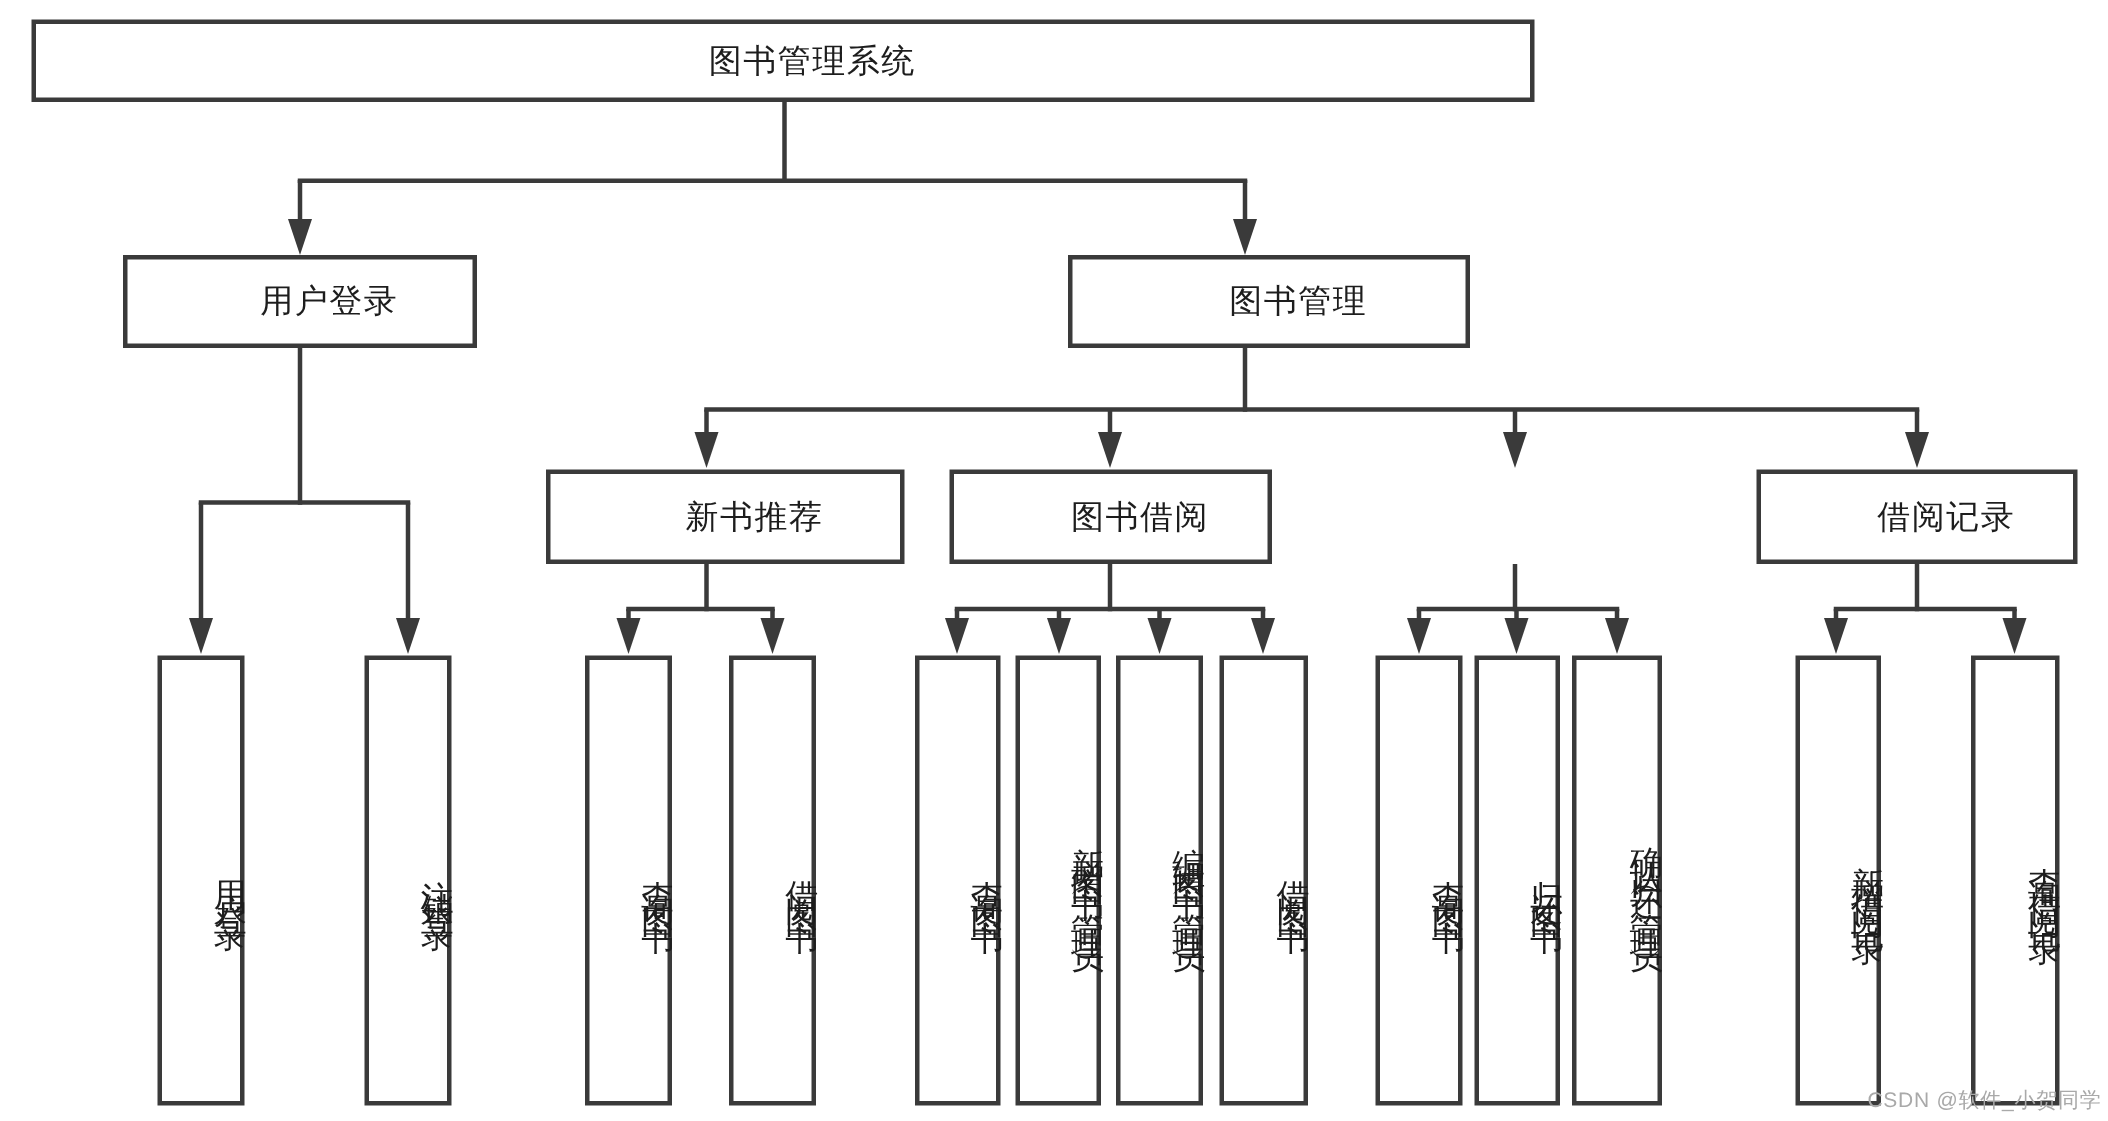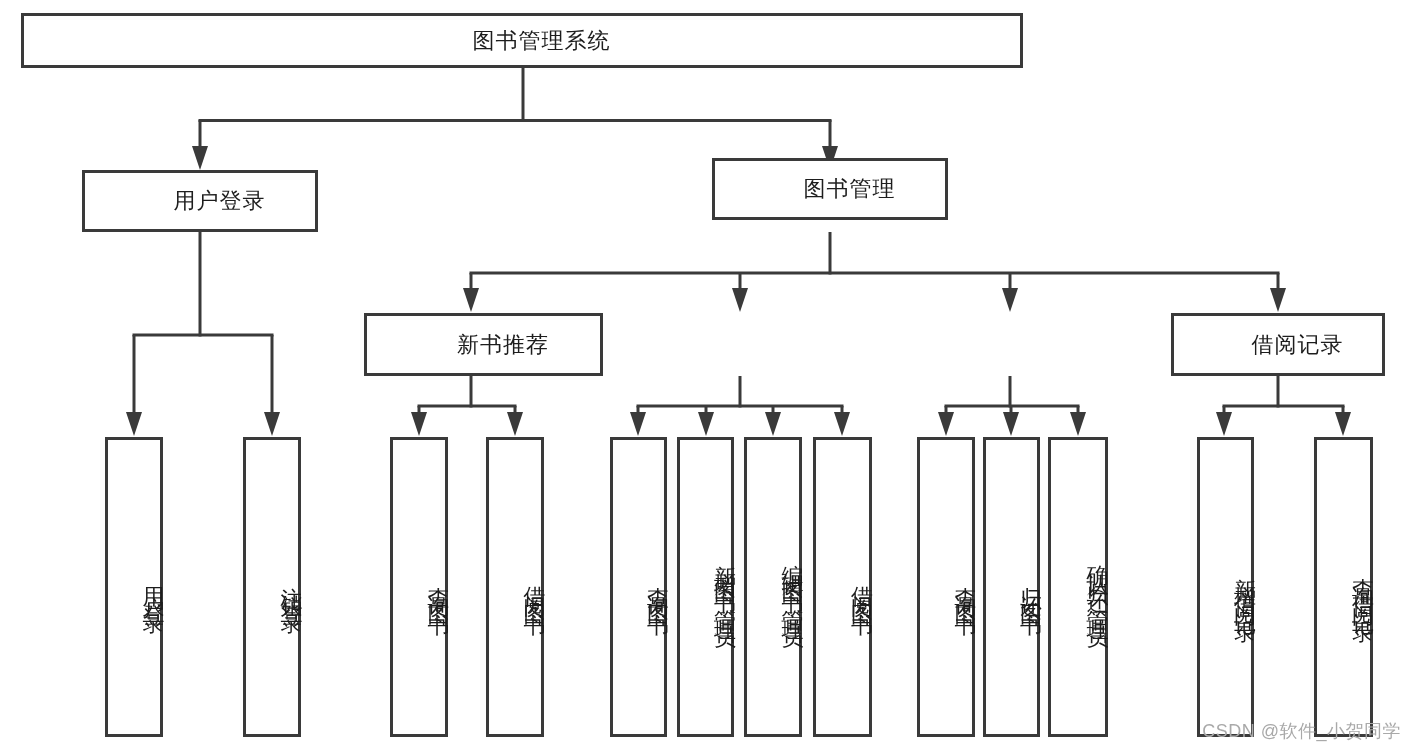--- a/index.html
+++ b/index.html
@@ -18,21 +18,21 @@
   }
   .lbl {
     font-size:22px; color:#1d1d1d; letter-spacing:1px; white-space:nowrap;
   }
   .vlbl {
     writing-mode:vertical-rl; text-orientation:mixed;
     font-size:22px; color:#1d1d1d; letter-spacing:9px; line-height:1;
   }
   .watermark {
     position:absolute; right:4px; bottom:4px; z-index:3;
-    font-size:18px; color:#a9a9a9; letter-spacing:0.5px; white-space:nowrap;
+    font-size:14px; color:#a9a9a9; letter-spacing:0.5px; white-space:nowrap;
   }
 </style>
 </head>
 <body>
 
 <div class="stage">
 
   <svg class="wires" width="1405" height="747" viewBox="0 0 1405 747">
     <g stroke="#3a3a3a" stroke-width="3" fill="none">
 
@@ -99,26 +99,29 @@
     </g>
   </svg>
 
   <div class="box" style="left:21px;top:13px;width:1002px;height:55px">
     <span class="lbl">图书管理系统</span>
   </div>
 
   <div class="box" style="left:82px;top:170px;width:236px;height:62px">
     <span class="lbl">用户登录</span>
   </div>
-  <div class="box" style="left:712px;top:158px;width:236px;height:62px">
+  <div class="box" style="left:712px;top:170px;width:268px;height:62px">
     <span class="lbl">图书管理</span>
   </div>
 
   <div class="box" style="left:364px;top:313px;width:239px;height:63px">
     <span class="lbl">新书推荐</span>
+  </div>
+  <div class="box" style="left:633px;top:313px;width:215px;height:63px">
+    <span class="lbl">图书借阅</span>
   </div>
   <div class="box" style="left:1171px;top:313px;width:214px;height:63px">
     <span class="lbl">借阅记录</span>
   </div>
 
   <div class="box" style="left:105px;top:437px;width:58px;height:300px">
     <span class="vlbl">用户登录</span>
   </div>
   <div class="box" style="left:243px;top:437px;width:58px;height:300px">
     <span class="vlbl">注销登录</span>

